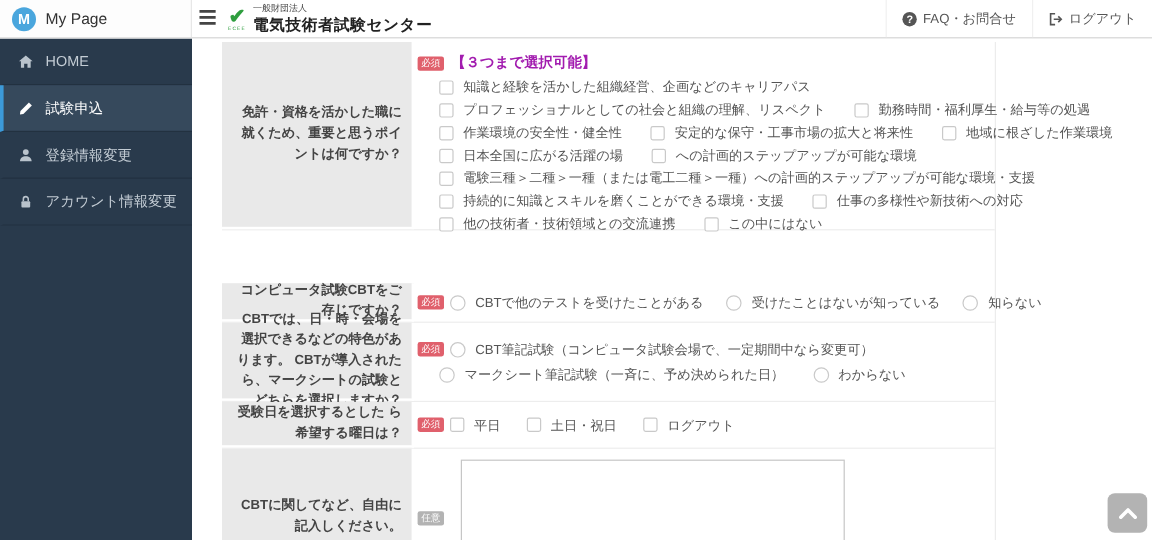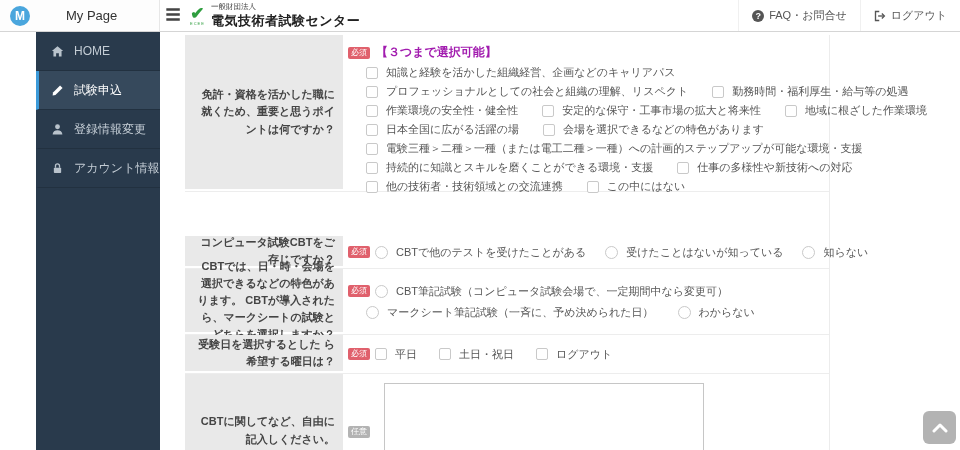--- a/index.html
+++ b/index.html
@@ -6,37 +6,37 @@
   html,body { width:960px; height:450px; overflow:hidden; }
   body { font-family:"Liberation Sans", sans-serif; background:#fff; position:relative; color:#555; }
 
   
   .topbar { position:absolute; top:0; left:0; right:0; height:32px; background:#fff;
             border-bottom:1px solid #d5d5d5; display:flex; align-items:stretch; z-index:20; }
   .brand { width:160px; flex:none; display:flex; align-items:center; gap:8px; padding-left:10px;
            background:#fdfdfd; border-right:1px solid #e7e7e7; }
   .brand-circle { width:20px; height:20px; border-radius:50%; background:#4aa6dd; color:#fff;
                   font-weight:bold; font-size:12px; display:flex; align-items:center; justify-content:center; }
-  .brand-label { font-size:13px; color:#333;margin-left:28px; }
+  .brand-label { font-size:13px; color:#333; }
   .hamburger { width:26px; border:none; background:none; color:#444; font-size:15px;
                display:flex; align-items:center; justify-content:center; cursor:pointer; }
   .org { display:flex; align-items:center; gap:6px; padding-left:4px; }
   .org-mark { display:flex; flex-direction:column; align-items:center; line-height:1; }
   .org-check { color:#2f9e3f; font-size:17px; font-weight:bold; }
   .org-acronym { font-size:4px; color:#2f9e3f; letter-spacing:1px; }
   .org-text .sub { font-size:7.5px; color:#444; }
   .org-text .ttl { font-size:13px; font-weight:bold; color:#222; letter-spacing:.5px; }
   .topbar-spacer { flex:1; }
   .top-link { display:flex; align-items:center; gap:5px; padding:0 13px; font-size:11px; color:#555;
               border-left:1px solid #f0f0f0; cursor:pointer; text-decoration:none; }
   .faq-circle { width:12px; height:12px; border-radius:50%; background:#555; color:#fff; font-size:9px;
                 font-weight:bold; display:flex; align-items:center; justify-content:center; flex:none; }
 
   
-  .sidebar { position:absolute; top:32px; left:0; bottom:0; width:160px; background:#293a4c;margin-left:36px; }
+  .sidebar { position:absolute; top:32px; left:0; bottom:0; width:160px; background:#293a4c; }
   .side-item { display:flex; align-items:center; gap:10px; height:39px; padding-left:12px;
                border-left:3px solid transparent; border-bottom:1px solid #223140;
                color:#c3ccd4; font-size:12px; cursor:pointer; }
   .side-item svg { flex:none; fill:#b9c3cc; }
   .side-item.active { background:#36495c; border-left-color:#3c9ad9; color:#fff; }
   .side-item.active svg { fill:#fff; }
 
   
   .main { position:absolute; left:160px; top:32px; right:0; bottom:0; background:#fff; overflow:hidden; }
   .form { margin:3px 0 0 25px; width:645px; border-right:1px solid #ececec; background:#fff; }
@@ -178,21 +178,21 @@
               <span>地域に根ざした作業環境</span>
             </label>
         </div>
         <div class="opt-line">
           <label class="opt">
               <span class="cb"></span>
               <span>日本全国に広がる活躍の場</span>
             </label>
           <label class="opt">
               <span class="cb"></span>
-              <span>会場を選択できるなどの特色があります</span>
+              <span>への計画的ステップアップが可能な環境</span>
             </label>
         </div>
         <div class="opt-line">
           <label class="opt">
               <span class="cb"></span>
               <span>電験三種＞二種＞一種（または電工二種＞一種）への計画的ステップアップが可能な環境・支援</span>
             </label>
         </div>
         <div class="opt-line">
           <label class="opt">

